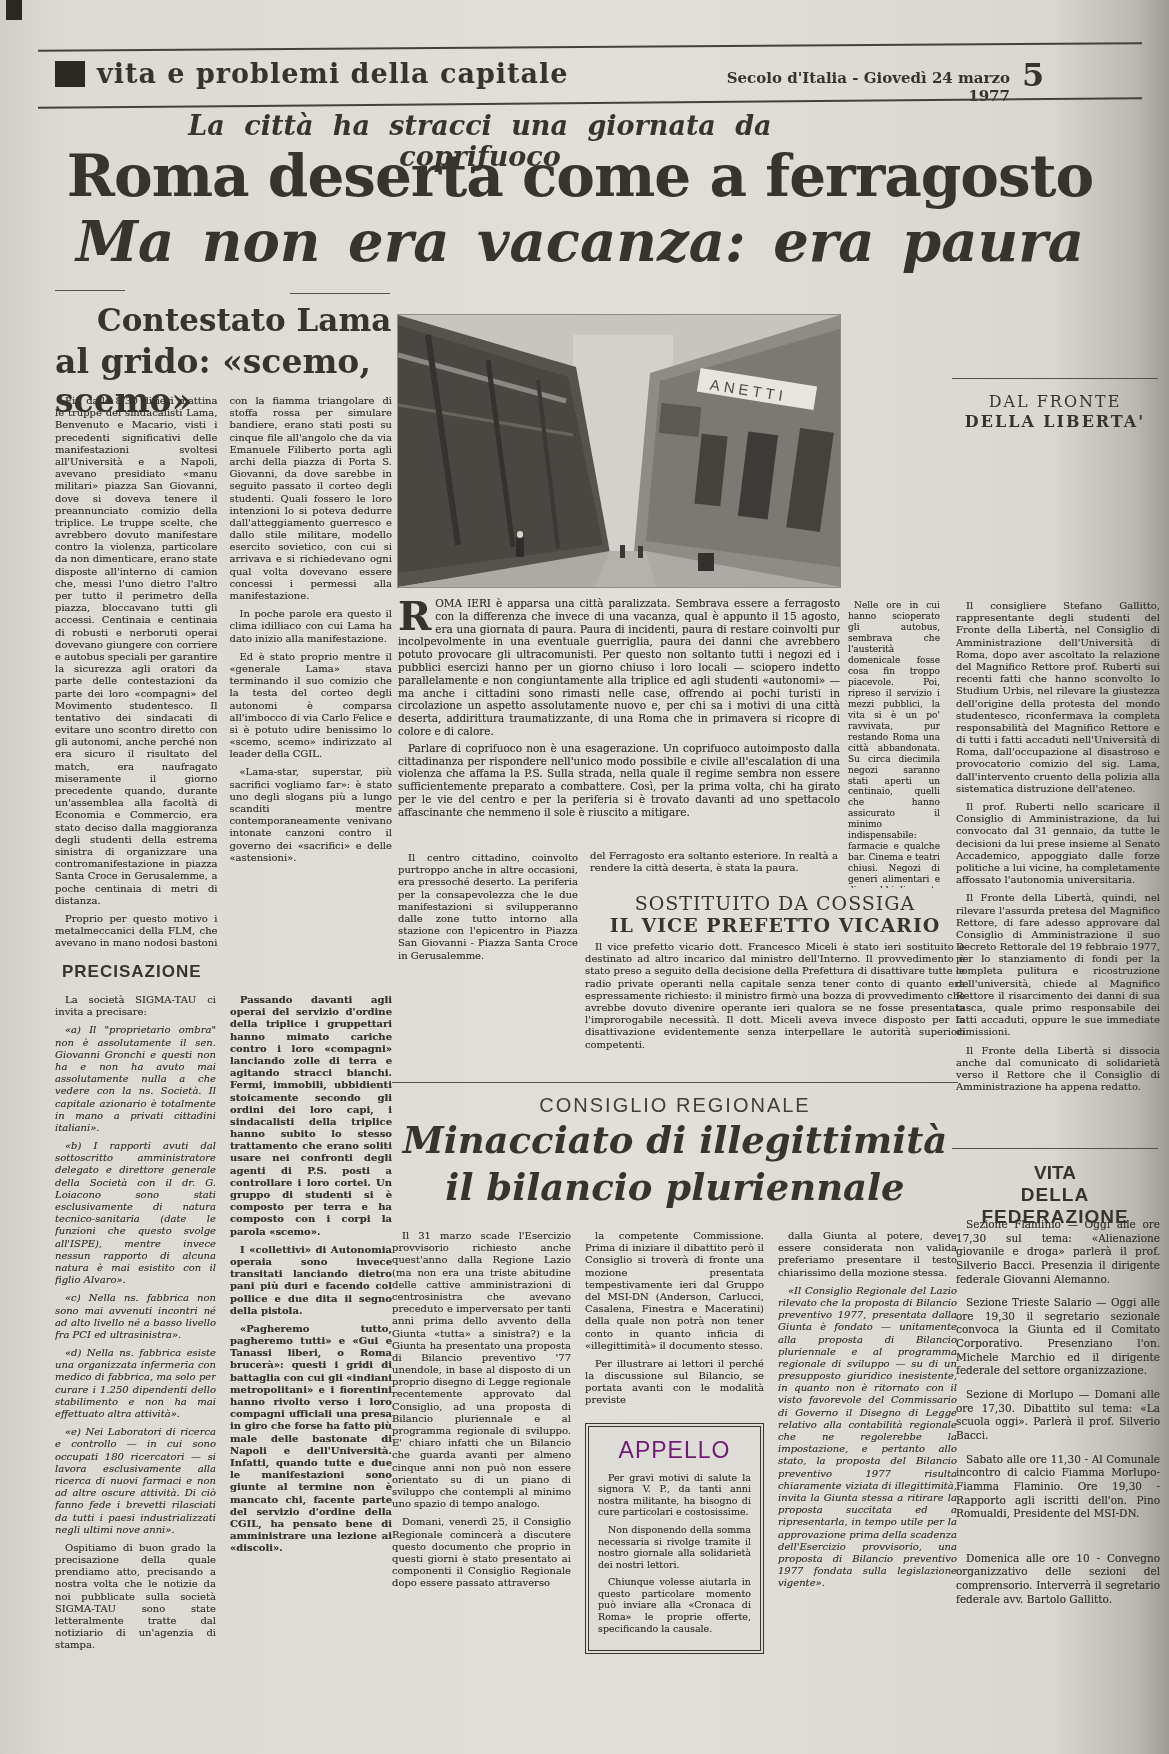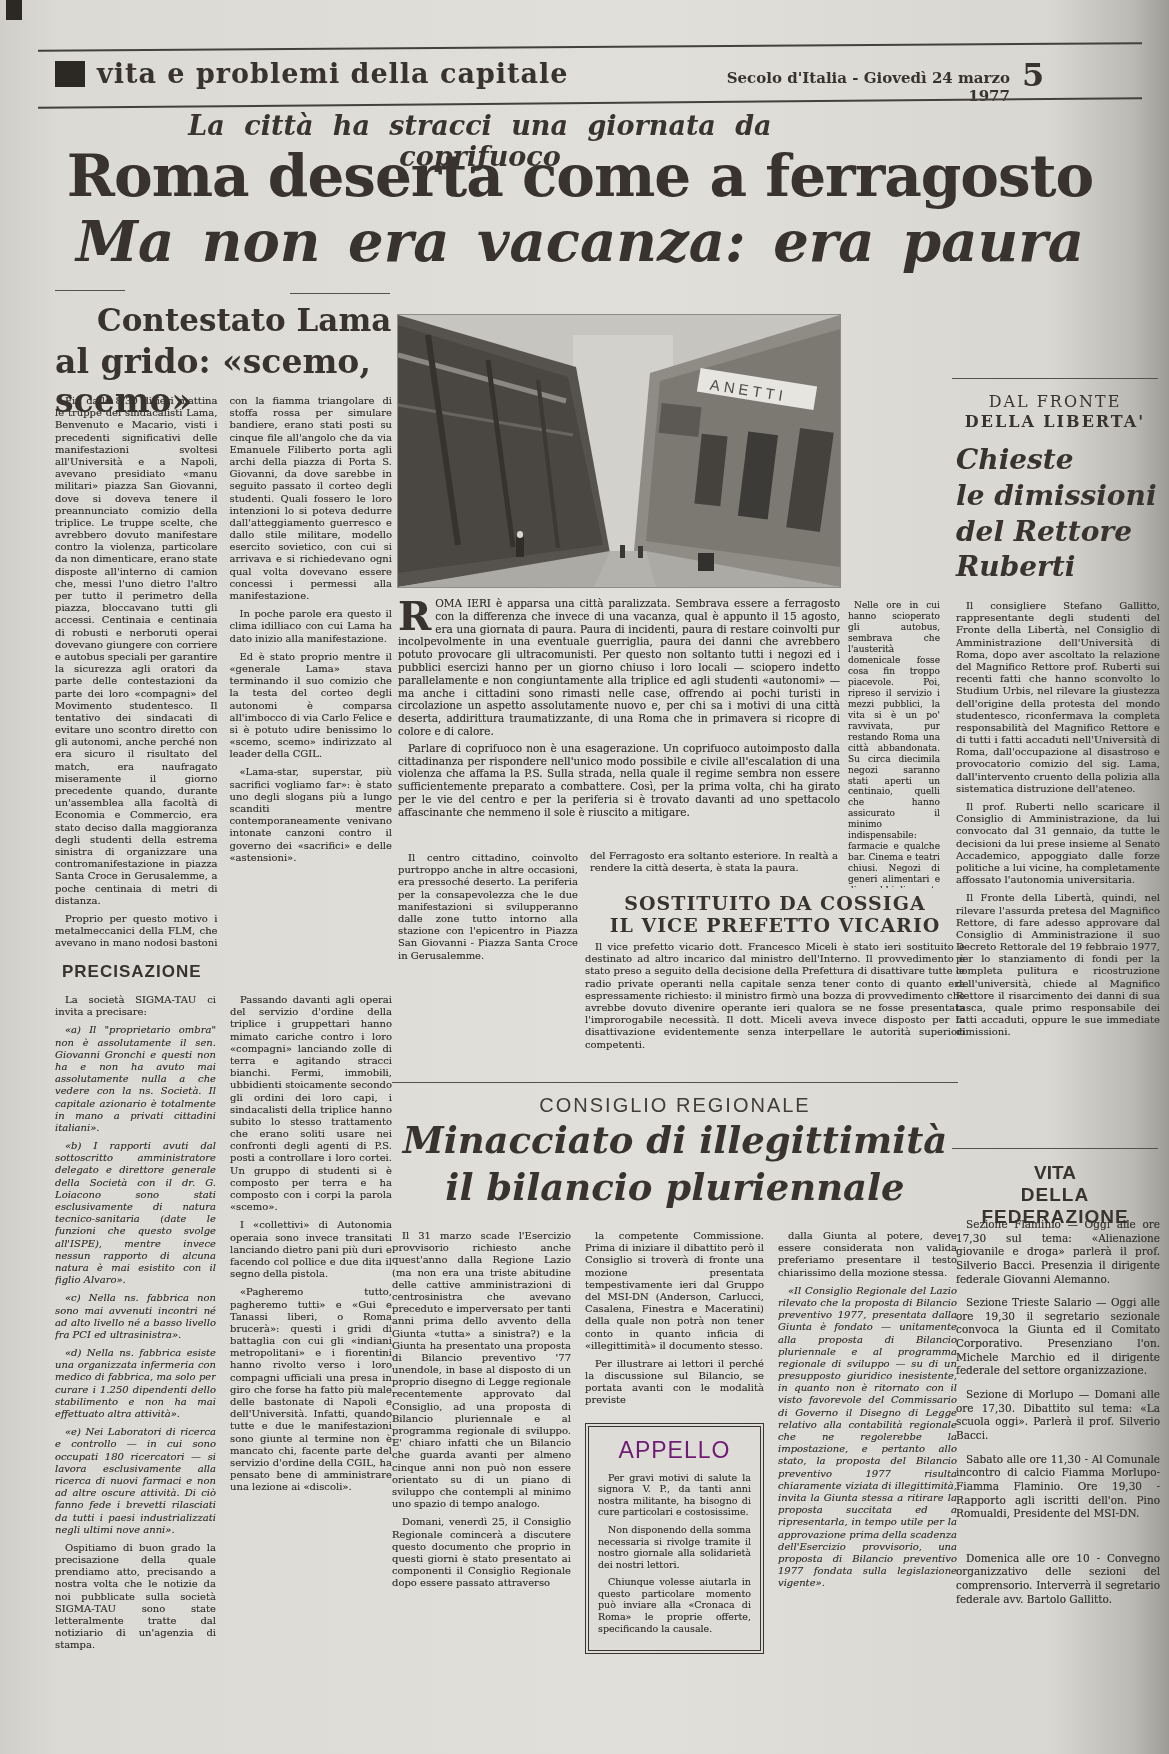--- a/index.html
+++ b/index.html
@@ -61,21 +61,21 @@
   <div class="abs" style="left:55px;top:994px;width:337px;height:760px;display:flex;gap:14px;">
     <div class="small" style="width:161px;height:760px;">
       <p>La società SIGMA-TAU ci invita a precisare:</p>
       <p class="ital">«a) Il "proprietario ombra" non è assolutamente il sen. Giovanni Gronchi e questi non ha e non ha avuto mai assolutamente nulla a che vedere con la ns. Società. Il capitale azionario è totalmente in mano a privati cittadini italiani».</p>
       <p class="ital">«b) I rapporti avuti dal sottoscritto amministratore delegato e direttore generale della Società con il dr. G. Loiacono sono stati esclusivamente di natura tecnico-sanitaria (date le funzioni che questo svolge all'ISPE), mentre invece nessun rapporto di alcuna natura è mai esistito con il figlio Alvaro».</p>
       <p class="ital">«c) Nella ns. fabbrica non sono mai avvenuti incontri né ad alto livello né a basso livello fra PCI ed ultrasinistra».</p>
       <p class="ital">«d) Nella ns. fabbrica esiste una organizzata infermeria con medico di fabbrica, ma solo per curare i 1.250 dipendenti dello stabilimento e non ha mai effettuato altra attività».</p>
       <p class="ital">«e) Nei Laboratori di ricerca e controllo — in cui sono occupati 180 ricercatori — si lavora esclusivamente alla ricerca di nuovi farmaci e non ad altre oscure attività. Di ciò fanno fede i brevetti rilasciati da tutti i paesi industrializzati negli ultimi nove anni».</p>
       <p>Ospitiamo di buon grado la precisazione della quale prendiamo atto, precisando a nostra volta che le notizie da noi pubblicate sulla società SIGMA-TAU sono state letteralmente tratte dal notiziario di un'agenzia di stampa.</p>
     </div>
-    <div class="small" style="width:162px;height:760px;">
+    <div class="small" style="width:162px;height:760px;font-weight:bold;">
       <p>Passando davanti agli operai del servizio d'ordine della triplice i gruppettari hanno mimato cariche contro i loro «compagni» lanciando zolle di terra e agitando stracci bianchi. Fermi, immobili, ubbidienti stoicamente secondo gli ordini dei loro capi, i sindacalisti della triplice hanno subito lo stesso trattamento che erano soliti usare nei confronti degli agenti di P.S. posti a controllare i loro cortei. Un gruppo di studenti si è composto per terra e ha composto con i corpi la parola «scemo».</p>
       <p>I «collettivi» di Autonomia operaia sono invece transitati lanciando dietro pani più duri e facendo col pollice e due dita il segno della pistola.</p>
       <p>«Pagheremo tutto, pagheremo tutti» e «Gui e Tanassi liberi, o Roma brucerà»: questi i gridi di battaglia con cui gli «indiani metropolitani» e i fiorentini hanno rivolto verso i loro compagni ufficiali una presa in giro che forse ha fatto più male delle bastonate di Napoli e dell'Università. Infatti, quando tutte e due le manifestazioni sono giunte al termine non è mancato chi, facente parte del servizio d'ordine della CGIL, ha pensato bene di amministrare una lezione ai «discoli».</p>
     </div>
   </div>
 
   <div class="abs" style="left:398px;top:315px;width:442px;height:272px;box-shadow:0 0 0 1px #8e8c87;">
     <svg viewBox="0 0 442 272" width="442" height="272">
       <rect x="0" y="0" width="442" height="272" fill="#c6c5c0"></rect>
       <rect x="175" y="20" width="100" height="230" fill="#d2d1cc"></rect>
@@ -120,21 +120,21 @@
   </div>
   <div class="abs small" style="left:590px;top:850px;width:248px;height:38px;">
     <p style="text-indent:0;">del Ferragosto era soltanto esteriore. In realtà a rendere la città deserta, è stata la paura.</p>
   </div>
 
   <div class="abs small" style="left:848px;top:600px;width:92px;height:288px;font-size:9px;">
     <p style="text-indent:6px;">Nelle ore in cui hanno scioperato gli autobus, sembrava che l'austerità domenicale fosse cosa fin troppo piacevole. Poi, ripreso il servizio i mezzi pubblici, la vita si è un po' ravvivata, pur restando Roma una città abbandonata. Su circa diecimila negozi saranno stati aperti un centinaio, quelli che hanno assicurato il minimo indispensabile: farmacie e qualche bar. Cinema e teatri chiusi. Negozi di generi alimentari e di abbigliamento non fossero assistiti. Un'adesione pressoché totale. Gli uffici tutti chiusi. Le edicole aperte fino a tarda ora, benché chiuse quelle dei giornali. Insomma una Roma inedita, ma non bella. Una Roma stanca di subire, ma anche, e purtroppo, timorosamente. L'aspetto</p>
   </div>
 
   <div class="abs" style="left:585px;top:892px;width:380px;">
-    <div class="center" style="font-size:19px;font-weight:bold;letter-spacing:1px;">SOSTITUITO DA COSSIGA</div>
+    <div class="center" style="font-size:19px;font-weight:normal;letter-spacing:1px;">SOSTITUITO DA COSSIGA</div>
     <div class="center" style="font-size:19px;font-weight:bold;letter-spacing:1px;">IL VICE PREFETTO VICARIO</div>
     <div class="small" style="margin-top:5px;height:128px;">
       <p style="text-indent:10px;">Il vice prefetto vicario dott. Francesco Miceli è stato ieri sostituito e destinato ad altro incarico dal ministro dell'Interno. Il provvedimento è stato preso a seguito della decisione della Prefettura di disattivare tutte le radio private operanti nella capitale senza tener conto di quanto era espressamente richiesto: il ministro firmò una bozza di provvedimento che avrebbe dovuto divenire operante ieri qualora se ne fosse presentata l'improrogabile necessità. Il dott. Miceli aveva invece disposto per la disattivazione evidentemente senza interpellare le autorità superiori competenti.</p>
     </div>
   </div>
 
   <div class="abs rule thin" style="left:392px;top:1082px;width:566px;"></div>
   <div class="abs sans center" style="left:392px;top:1094px;width:566px;font-size:20px;letter-spacing:2px;color:#413d37;">CONSIGLIO REGIONALE</div>
   <div class="abs center ital" style="left:392px;top:1118px;width:566px;font-size:37px;font-weight:bold;">Minacciato di illegittimità</div>
   <div class="abs center ital" style="left:392px;top:1165px;width:566px;font-size:37px;font-weight:bold;">il bilancio pluriennale</div>
@@ -162,31 +162,26 @@
     <div class="small" style="width:179px;height:524px;">
       <p>dalla Giunta al potere, deve essere considerata non valida preferiamo presentare il testo chiarissimo della mozione stessa.</p>
       <p class="ital">«Il Consiglio Regionale del Lazio rilevato che la proposta di Bilancio preventivo 1977, presentata dalla Giunta è fondato — unitamente alla proposta di Bilancio pluriennale e al programma regionale di sviluppo — su di un presupposto giuridico inesistente, in quanto non è ritornato con il visto favorevole del Commissario di Governo il Disegno di Legge relativo alla contabilità regionale che ne regolerebbe la impostazione, e pertanto allo stato, la proposta del Bilancio preventivo 1977 risulta chiaramente viziata di illegittimità, invita la Giunta stessa a ritirare la proposta succitata ed a ripresentarla, in tempo utile per la approvazione prima della scadenza dell'Esercizio provvisorio, una proposta di Bilancio preventivo 1977 fondata sulla legislazione vigente».</p>
     </div>
   </div>
 
   <div class="abs rule thin" style="left:952px;top:378px;width:206px;"></div>
   <div class="abs center" style="left:952px;top:392px;width:206px;font-size:16px;font-weight:normal;letter-spacing:2px;">DAL FRONTE</div>
   <div class="abs center" style="left:952px;top:412px;width:206px;font-size:16px;font-weight:bold;letter-spacing:2px;">DELLA LIBERTA'</div>
 
-  <div class="abs ital" style="left:956px;top:442px;width:206px;font-size:28px;font-weight:bold;line-height:1.28;">
-    <div>Chieste</div>
-    <div>le dimissioni</div>
-    <div>del Rettore</div>
-    <div>Ruberti</div>
-  </div>
 
   <div class="abs small" style="left:956px;top:600px;width:204px;height:538px;font-size:10px;">
     <p>Il consigliere Stefano Gallitto, rappresentante degli studenti del Fronte della Libertà, nel Consiglio di Amministrazione dell'Università di Roma, dopo aver ascoltato la relazione del Magnifico Rettore prof. Ruberti sui recenti fatti che hanno sconvolto lo Studium Urbis, nel rilevare la giustezza dell'origine della protesta del mondo studentesco, riconfermava la completa responsabilità del Magnifico Rettore e di tutti i fatti accaduti nell'Università di Roma, dall'occupazione al disastroso e provocatorio comizio del sig. Lama, dall'intervento cruento della polizia alla sistematica distruzione dell'ateneo.</p>
     <p>Il prof. Ruberti nello scaricare il Consiglio di Amministrazione, da lui convocato dal 31 gennaio, da tutte le decisioni da lui prese insieme al Senato Accademico, appoggiato dalle forze politiche a lui vicine, ha completamente affossato l'autonomia universitaria.</p>
     <p>Il Fronte della Libertà, quindi, nel rilevare l'assurda pretesa del Magnifico Rettore, di fare adesso approvare dal Consiglio di Amministrazione il suo Decreto Rettorale del 19 febbraio 1977, per lo stanziamento di fondi per la completa pulitura e ricostruzione dell'università, chiede al Magnifico Rettore il risarcimento dei danni di sua tasca, quale primo responsabile dei fatti accaduti, oppure le sue immediate dimissioni.</p>
+    <p>Il Fronte della Libertà si dissocia anche dal comunicato di solidarietà verso il Rettore che il Consiglio di Amministrazione ha appena redatto.</p>
   </div>
 
   <div class="abs rule thin" style="left:952px;top:1148px;width:206px;"></div>
   <div class="abs sans center" style="left:952px;top:1162px;width:206px;font-size:19px;font-weight:bold;">VITA</div>
   <div class="abs sans center" style="left:952px;top:1184px;width:206px;font-size:19px;font-weight:bold;letter-spacing:1px;">DELLA FEDERAZIONE</div>
 
   <div class="abs small" style="left:956px;top:1218px;width:204px;height:536px;font-size:10.5px;line-height:1.3;">
     <p style="margin-bottom:10px;">Sezione Flaminio — Oggi alle ore 17,30 sul tema: «Alienazione giovanile e droga» parlerà il prof. Silverio Bacci. Presenzia il dirigente federale Giovanni Alemanno.</p>
     <p style="margin-bottom:10px;">Sezione Trieste Salario — Oggi alle ore 19,30 il segretario sezionale convoca la Giunta ed il Comitato Corporativo. Presenziano l'on. Michele Marchio ed il dirigente federale del settore organizzazione.</p>
     <p style="margin-bottom:10px;">Sezione di Morlupo — Domani alle ore 17,30. Dibattito sul tema: «La scuola oggi». Parlerà il prof. Silverio Bacci.</p>

